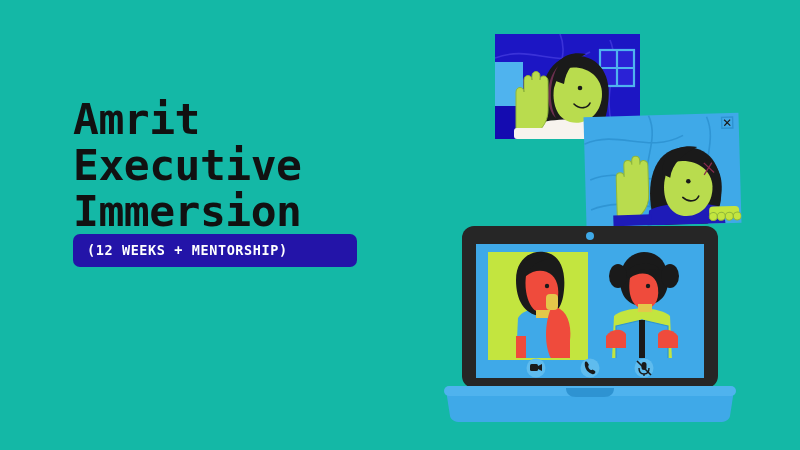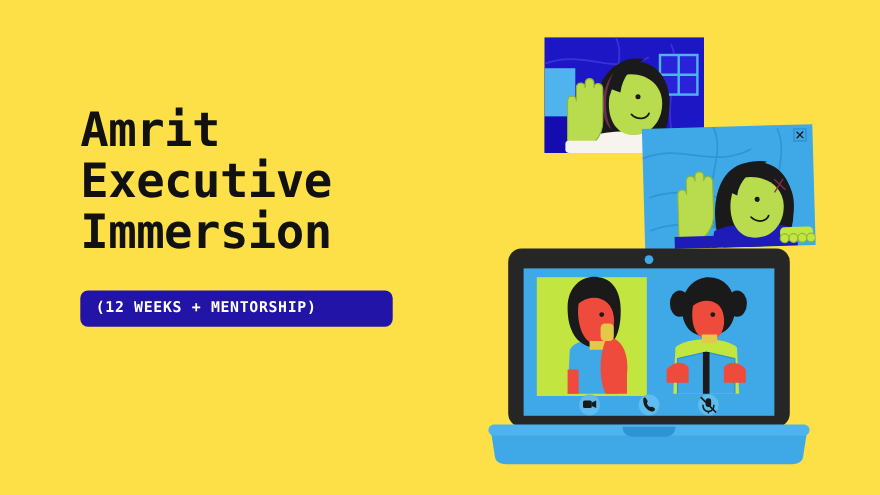--- a/index.html
+++ b/index.html
@@ -11,21 +11,21 @@
     height: 450px;
     background: #ffffff;
     font-family: "DejaVu Sans Mono", monospace;
     overflow: hidden;
     position: relative;
   }
 
   .slide {
     position: absolute;
     inset: 0;
-    background: #fde047;
+    background: #14b8a6;
     padding-left: 35px;
   }
 
   
   .text-col {
     position: absolute;
     left: 73px;
     top: 96px;
     width: 360px;
   }
@@ -36,21 +36,20 @@
     font-size: 43px;
     line-height: 1.07;
     letter-spacing: -0.5px;
     color: #111111;
     margin: 0;
     white-space: pre-line;
   }
 
   .badge {
     display: inline-block;
-    margin-top: 30px;
     background: #2314A8;
     color: #ffffff;
     font-family: "DejaVu Sans Mono", monospace;
     font-weight: 700;
     font-size: 13.5px;
     letter-spacing: 0.6px;
     padding: 8px 14px 9px 14px;
     border-radius: 7px;
     width: 256px;
     box-sizing: content-box;

